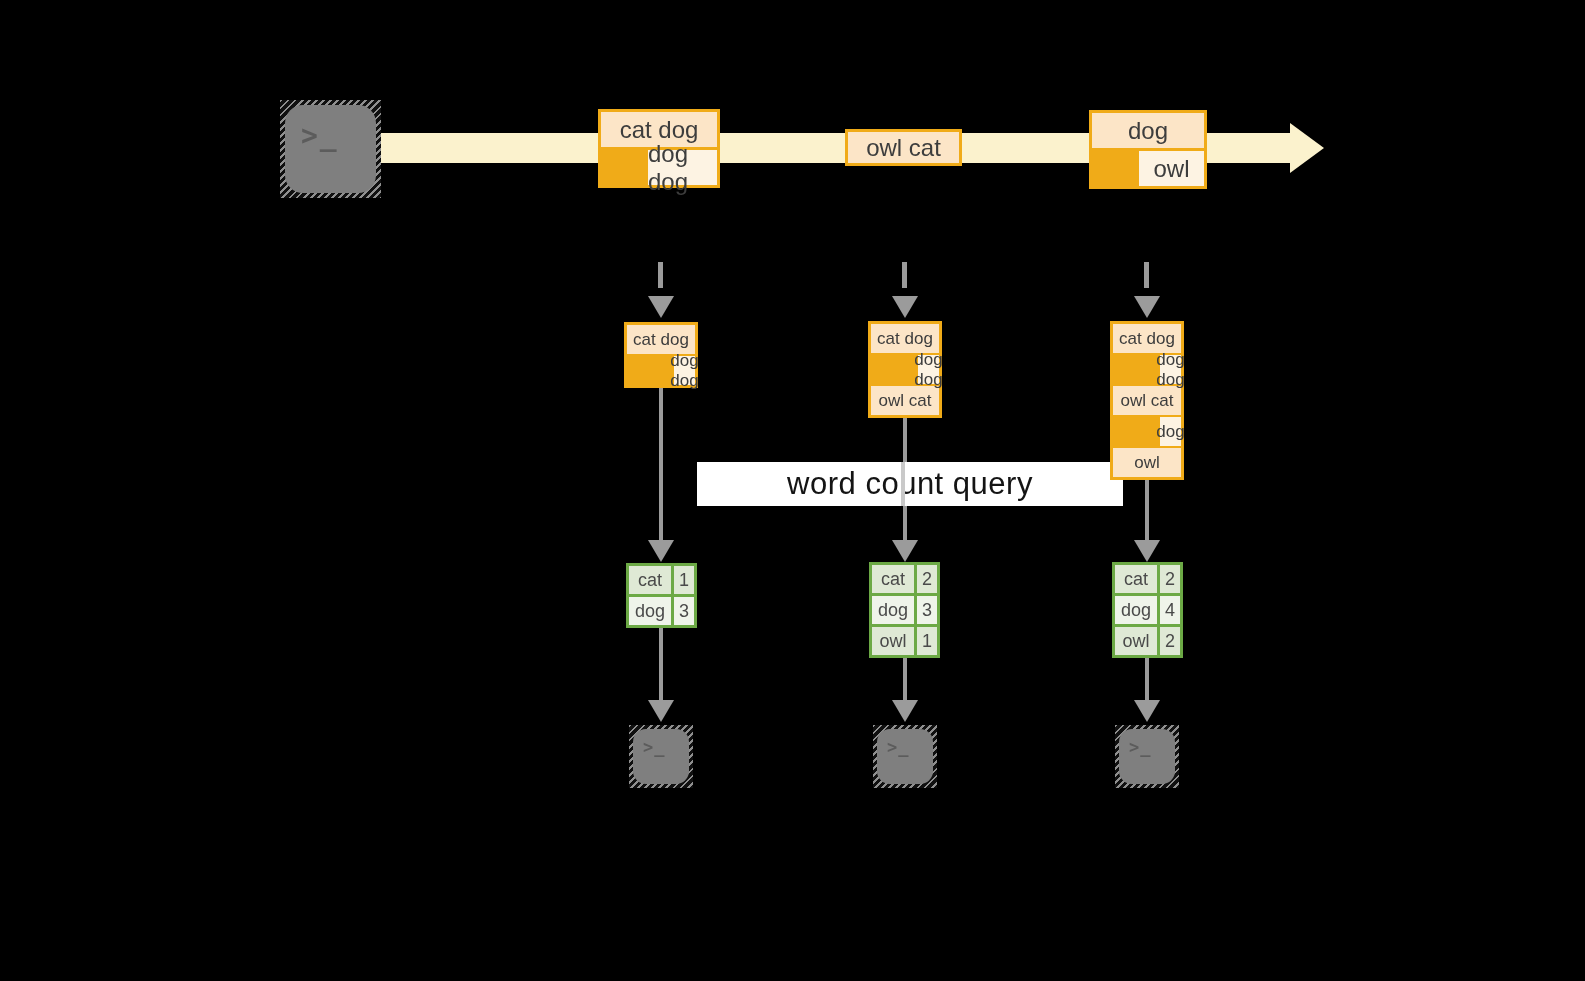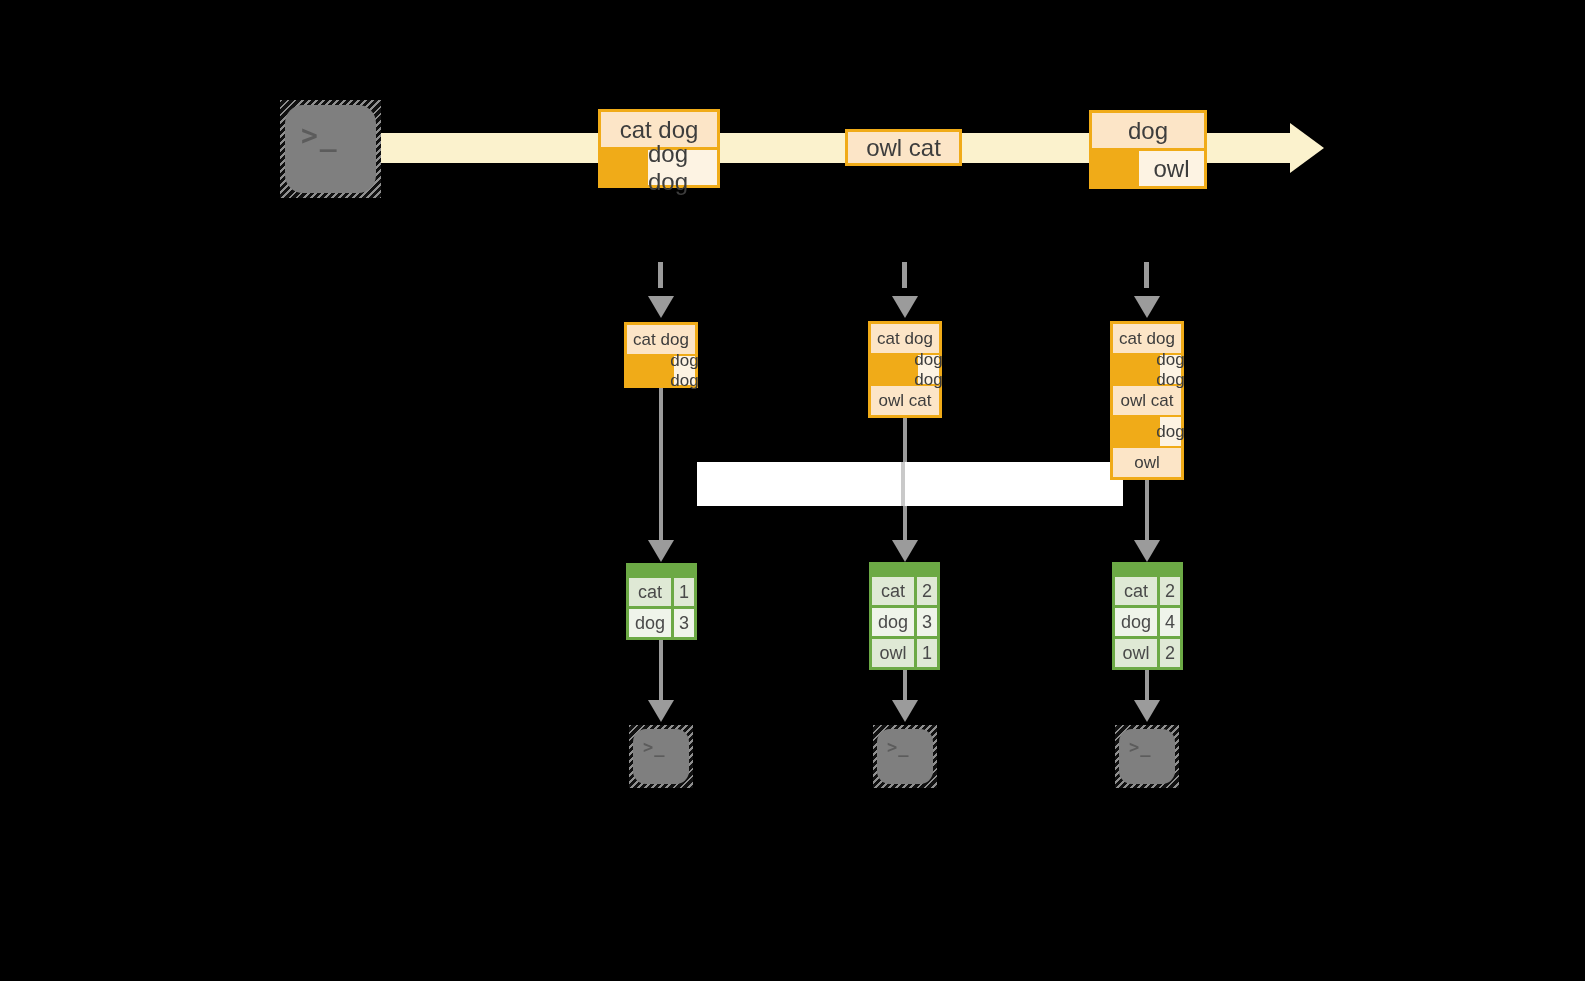--- a/index.html
+++ b/index.html
@@ -42,21 +42,21 @@
   .head{width:0;height:0;border-left:13px solid transparent;border-right:13px solid transparent;
         border-top:22px solid var(--arrow-gray);z-index:1;}
 
   
   .query{background:#ffffff;z-index:2;display:flex;align-items:center;justify-content:center;
          color:var(--query-ink);font-size:31px;font-weight:400;letter-spacing:0.5px;}
   .query .strip{position:absolute;top:0;bottom:0;width:4px;background:#c9c9c9;}
 
   
   .gtable{border:3px solid var(--table-border);box-sizing:border-box;background:var(--table-border);z-index:3;}
-  .trow{display:flex;height:28px;margin-top:12px;}
+  .trow{display:flex;height:28px;}
   .trow + .trow{margin-top:3px;}
   .tword{width:42px;display:flex;align-items:center;justify-content:center;font-size:18px;color:#4a4a4a;}
   .tsep{width:3px;background:var(--table-border);}
   .tnum{flex:1;display:flex;align-items:center;justify-content:center;font-size:18px;color:#4a4a4a;}
   .trow.dark .tword,.trow.dark .tnum{background:var(--row-dark);}
   .trow.light .tword,.trow.light .tnum{background:var(--row-light);}
 </style>
 </head>
 <body>
 
@@ -109,20 +109,21 @@
 
   <div class="abs vline" style="left:659px;top:388px;height:152px;"></div>
   <div class="abs head" style="left:648px;top:540px;"></div>
   <div class="abs vline" style="left:903px;top:418px;height:122px;"></div>
   <div class="abs head" style="left:892px;top:540px;"></div>
   <div class="abs vline" style="left:1145px;top:480px;height:60px;"></div>
   <div class="abs head" style="left:1134px;top:540px;"></div>
 
   <div class="abs query" style="left:697px;top:462px;width:426px;height:44px;">
     <div class="strip" style="left:204px;"></div>
+    <span>word count query</span>
   </div>
 
   <div class="abs gtable" style="left:626px;top:563px;width:71px;">
     <div class="trow dark">
         <div class="tword">cat</div>
         <div class="tsep"></div>
         <div class="tnum">1</div>
       </div>
     <div class="trow light">
         <div class="tword">dog</div>

